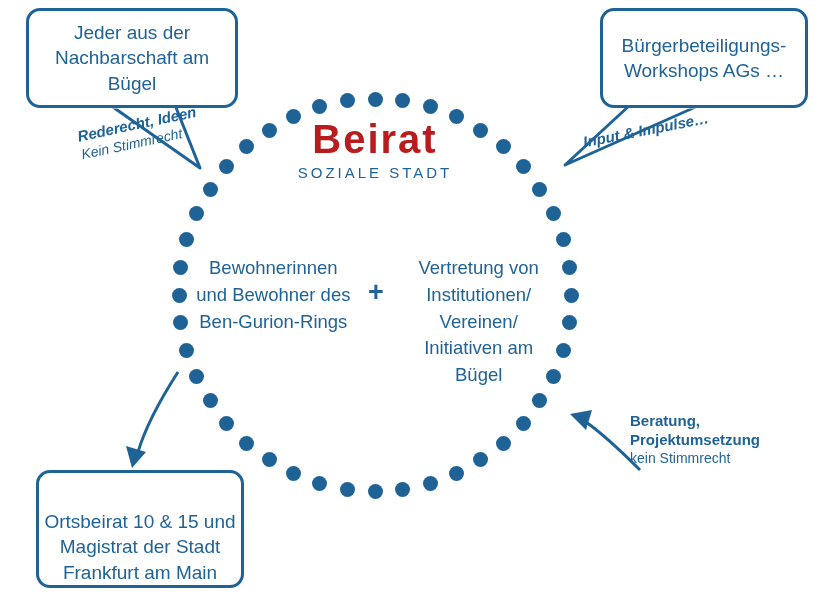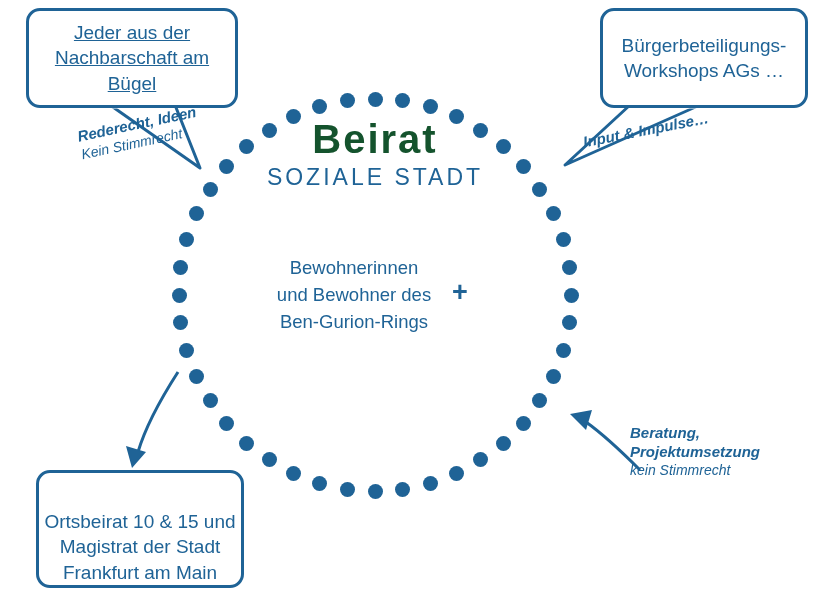--- a/index.html
+++ b/index.html
@@ -32,21 +32,20 @@
     justify-content: center;
     line-height: 1.33;
     z-index: 6;
   }
   .callout span { display: block; }
 
   
   #box-nachbarschaft {
     left: 26px; top: 8px; width: 212px; height: 100px;
     font-size: 19px;
-    text-decoration: underline;
   }
   #box-buergerbeteiligung {
     left: 600px; top: 8px; width: 208px; height: 100px;
     font-size: 19px;
   }
   #box-ortsbeirat {
     left: 36px; top: 470px; width: 208px; height: 118px;
     font-size: 19px;
     align-items: flex-end;
   }
@@ -75,25 +74,25 @@
     position: absolute;
     left: 200px; top: 118px;
     width: 350px;
     text-align: center;
     z-index: 3;
   }
   #title-main {
     font-size: 40px;
     font-weight: bold;
     letter-spacing: 2px;
-    color: #14532d;
+    color: #b91c1c;
     line-height: 1.05;
   }
   #title-sub1 {
-    font-size: 23px;
+    font-size: 15px;
     letter-spacing: 3px;
     margin-top: 4px;
     color: #1f6396;
   }
   #title-sub2 {
     font-size: 22px;
     letter-spacing: 1px;
     margin-top: 2px;
     color: #1f6396;
   }
@@ -157,25 +156,24 @@
     transform: rotate(-11deg);
     text-align: left;
   }
   #label-abstimmungen {
     left: 48px; top: 357px;
     width: 150px;
     font-size: 15px;
     font-weight: bold;
   }
   #label-beratung {
-    left: 630px; top: 424px;
+    left: 630px; top: 412px;
     width: 180px;
     font-size: 15px;
     font-weight: bold;
-    font-style: italic;
   }
   #label-beratung .sub {
     font-weight: normal;
     font-size: 14px;
   }
 
   
   #overlay {
     position: absolute;
     left: 0; top: 0;
@@ -252,20 +250,21 @@
     </div>
 
   <div id="circle-text">
     <div id="title-main">Beirat</div>
     <div id="title-sub1">SOZIALE STADT</div>
   </div>
 
   <div id="columns">
     <div class="col">Bewohnerinnen und Bewohner des Ben-Gurion-Rings</div>
     <div id="plus-sign">+</div>
+    <div class="col">Vertretung von Institutionen/ Vereinen/ Initiativen am Bügel</div>
   </div>
 
 
   <div class="callout" id="box-nachbarschaft">
     <span>Jeder aus der Nachbarschaft am Bügel</span>
   </div>
 
   <div class="callout" id="box-buergerbeteiligung">
     <span>Bürgerbeteiligungs-Workshops AGs …</span>
   </div>

